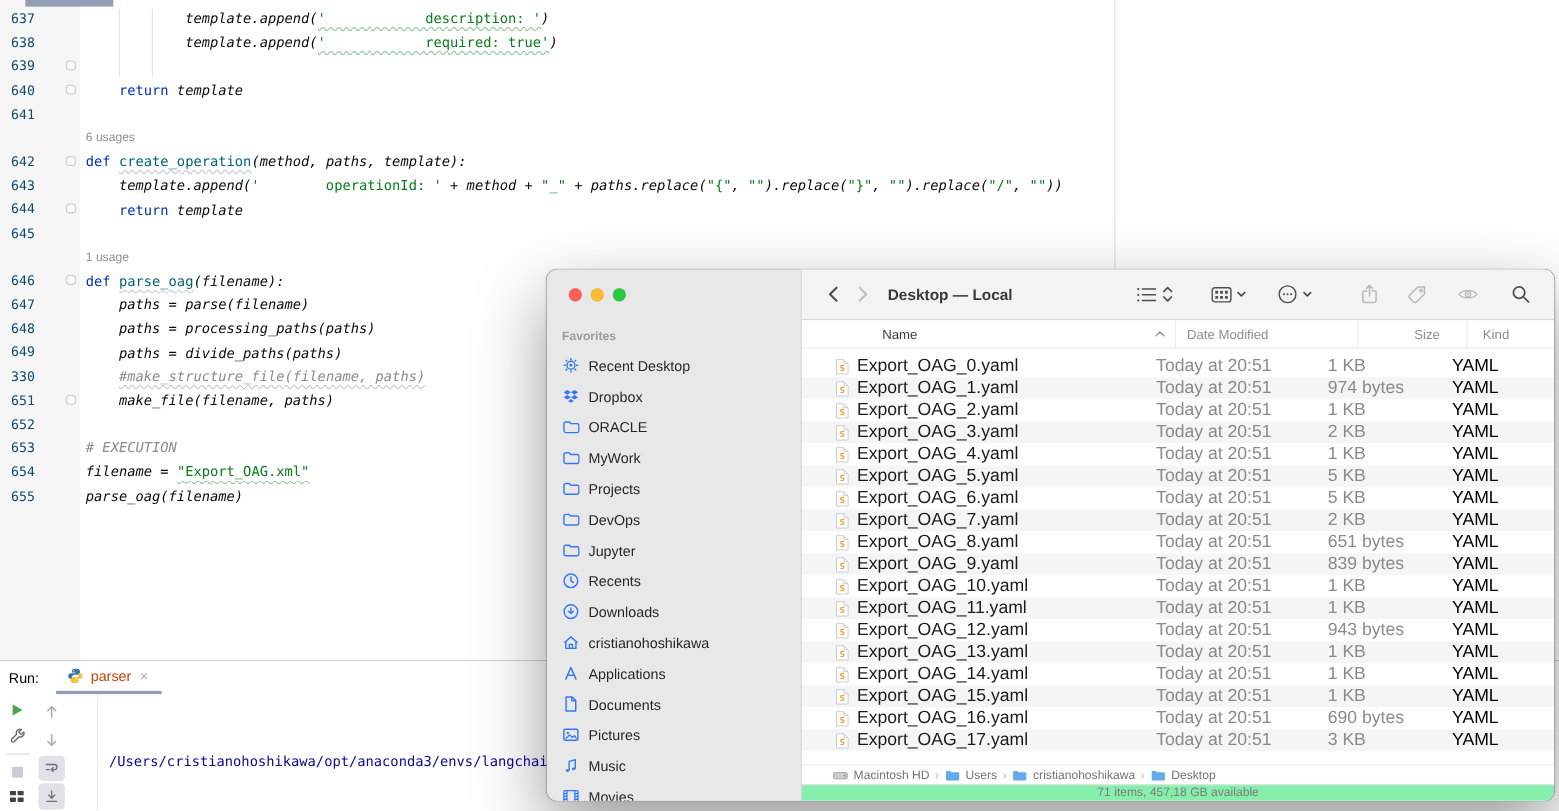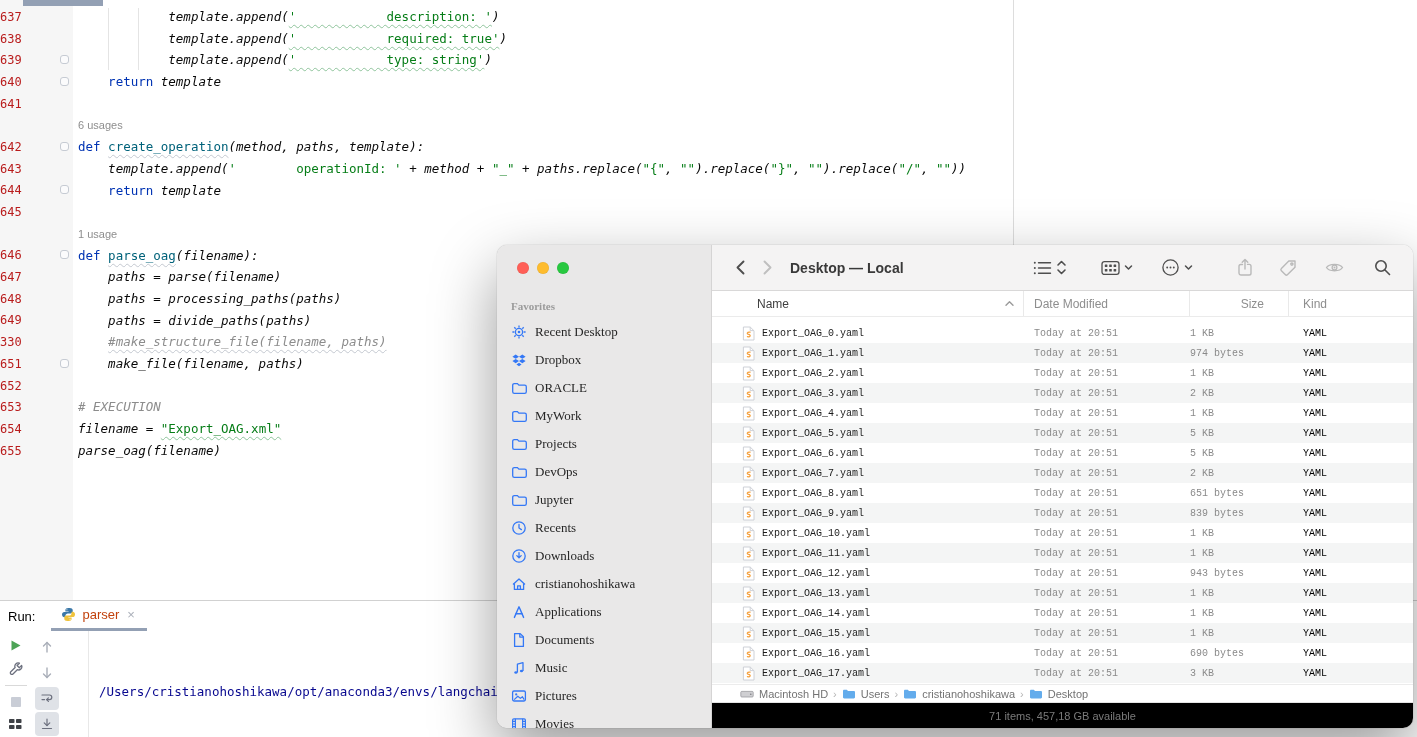--- a/index.html
+++ b/index.html
@@ -11,21 +11,21 @@
   .codearea { position:absolute; left:0; top:0; width:1014px; height:600px; background:#fff; }
   .gbg { position:absolute; left:0; top:0; width:73px; height:600px; background:#F6F6F6; }
   .topstrip { position:absolute; left:23px; top:0; width:80px; height:6px;
               background:var(--c-tab_underline,#93A0B4); }
   .vdiv { position:absolute; left:1013px; top:0; width:1px; height:600px; background:#DDDDDD; }
   .guide { position:absolute; width:1px; background:#E4E4E4; top:8px; height:62px; }
   .g1 { left:108px; } .g2 { left:138px; }
 
   .lines { position:absolute; left:0; top:6px; right:0; }
   .crow { position:relative; display:flex; height:21.7px; align-items:center; }
-  .ln { flex:0 0 73px; font:12px "DejaVu Sans Mono", monospace; color:#b91c1c; }
+  .ln { flex:0 0 73px; padding-left:10px; font:12px "DejaVu Sans Mono", monospace; color:#0c4a6e; }
   .lc { font:12.5px/21.7px "DejaVu Sans Mono", monospace; white-space:pre; padding-left:5px; color:#080808; }
   .hintrow { height:21.7px; padding-left:78px; display:flex; align-items:center;
              font-size:11px; color:#8E8E8E; }
   .fmark { position:absolute; left:60px; top:5.5px; width:9px; height:9px;
            border:1px solid #C6CBD3; border-radius:3px; background:#FBFBFC; }
   .sp { color:#080808;font-style:italic; }
   .sk { color:var(--c-keyword,#0033B3); }
   .sf { color:var(--c-function,#00627A); }
   .ss { color:var(--c-string,#067D17); }
   .sc { color:var(--c-comment,#8C8C8C); font-style:italic; }
@@ -49,21 +49,21 @@
            margin:1px 0; border-radius:4px; }
   .cibtn.active { background:#DFE2E7; }
   .cdivider { width:22px; height:1px; background:#D9D9D9; margin:5px 0; }
   .cout { flex:1; padding:6px 0 0 10px; font:12.5px/22px "DejaVu Sans Mono", monospace;
           color:var(--c-console_text,#08088F); white-space:pre; overflow:hidden; }
 
   
   .finder { position:absolute; left:497px; top:245px; width:916px; height:483px;
             border-radius:10px; overflow:hidden; display:flex; z-index:5;
             box-shadow:0 25px 65px rgba(0,0,0,.40), 0 0 1px rgba(0,0,0,.45); }
-  .fsidebar { width:215px; flex:none; background:#E9E8E8; border-right:1px solid #D5D4D4;font-family:Liberation Serif, serif; }
+  .fsidebar { width:232px; flex:none; background:#E9E8E8; border-right:1px solid #D5D4D4; }
   .lights { display:flex; gap:8px; padding:17px 0 0 20px; }
   .light { width:12px; height:12px; border-radius:50%; box-shadow:inset 0 0 1px rgba(0,0,0,.2); }
   .lred { background:var(--c-traffic_close,#FF5F57); }
   .lyellow { background:var(--c-traffic_min,#FEBC2E); }
   .lgreen { background:var(--c-traffic_zoom,#28C840); }
   .fsec { font-size:11px; font-weight:bold; color:#9B9B9B; margin:26px 0 6px 14px; }
   .fitem { height:28px; display:flex; align-items:center; gap:7px; padding-left:13px;
            font-size:13px; color:#262626; }
   .fitem .icn { width:18px; height:16px; display:flex; align-items:center; justify-content:center;
                 color:var(--c-accent_blue,#3478F6); flex:none; }
@@ -75,43 +75,43 @@
   .navbtn.disabled { color:#BFBFBF; }
   .fwd { margin-left:14px; }
   .ftitle { font-size:14px; font-weight:bold; color:#393939; margin-left:16px; }
   .tspacer { flex:1; }
   .tbtn { display:flex; align-items:center; gap:4px; color:#4E4E4E; }
   .tbtn.disabled { color:#B9B9B9; }
 
   .fheader { height:26px; flex:none; display:flex; align-items:center;
              border-bottom:1px solid #EBEBEB; font-size:12px; }
   .hname { flex:0 0 312px; display:flex; align-items:center; padding-left:45px;
-           color:#3E3E3E; border-right:1px solid #E9E9E9; height:100%; }
+           color:#3E3E3E; border-right:1px solid #E9E9E9; height:100%;margin-left:28px; }
   .hname .sort { margin-left:auto; margin-right:9px; display:flex; }
   .hdate { flex:0 0 166px; padding-left:10px; color:#8E8E8E; border-right:1px solid #E9E9E9;
            height:100%; display:flex; align-items:center; }
   .hsize { flex:0 0 99px; justify-content:flex-end; padding-right:24px; color:#8E8E8E;
            border-right:1px solid #E9E9E9; height:100%; display:flex; align-items:center; }
   .hkind { flex:1; padding-left:14px; color:#8E8E8E; }
 
   .flist { flex:1; overflow:hidden; padding-top:6px; }
-  .frow { height:20px; display:flex; align-items:center; font-size:10px; color:#1B1B1B;font-family:Liberation Mono, monospace; }
+  .frow { height:20px; display:flex; align-items:center; font-size:16px; color:#1B1B1B; }
   .frow:nth-child(even) { background:var(--c-stripe,#F4F5F5); }
   .cname { flex:0 0 312px; display:flex; align-items:center; gap:7px; padding-left:30px; min-width:0; }
   .cname .ficon { display:flex; flex:none; }
   .cdate { flex:0 0 166px; padding-left:10px; color:#8A8A8A; }
   .csize { flex:0 0 99px; text-align:left; padding-right:24px; color:#8A8A8A; }
   .ckind { flex:1; padding-left:14px; color:#000000; }
 
   .fpath { height:18px; flex:none; border-top:1px solid #ECECEC; background:#fff;
            display:flex; align-items:center; gap:5px; padding-left:28px;
            font-size:11px; color:#737373; }
   .crumb { display:flex; align-items:center; gap:5px; }
   .crumbsep { color:#B5B5B5; font-size:11px; }
-  .fstatus { height:26px; flex:none; border-top:1px solid #E3E3E3; background:#000000;
+  .fstatus { height:15px; flex:none; border-top:1px solid #E3E3E3; background:#86efac;
              display:flex; align-items:center; justify-content:center;
              font-size:11px; color:#7B7B7B; }
 </style>
 </head>
 <body>
 
 <div class="ide">
   <div class="codearea">
     <div class="gbg"></div>
     <div class="topstrip"></div>
@@ -121,21 +121,20 @@
         <div class="crow">
           <span class="ln">637</span>
           <span class="lc"><span class="sp">            template.append(</span><span class="ss wvg">'            description: '</span><span class="sp">)</span></span>
         </div>
         <div class="crow">
           <span class="ln">638</span>
           <span class="lc"><span class="sp">            template.append(</span><span class="ss wvg">'            required: true'</span><span class="sp">)</span></span>
         </div>
         <div class="crow">
           <span class="ln">639</span>
-          <span class="lc"><span class="sp">            template.append(</span><span class="ss wvg">'            type: string'</span><span class="sp">)</span></span>
           <span class="fmark"></span>
         </div>
         <div class="crow">
           <span class="ln">640</span>
           <span class="lc"><span class="sp">    </span><span class="sk">return</span><span class="sp"> template</span></span>
           <span class="fmark"></span>
         </div>
         <div class="crow">
           <span class="ln">641</span>
           <span class="lc"></span>
@@ -419,36 +418,36 @@
                 <path d="M3.6 1.6h5.6l3.2 3.2v9.6H3.6z"></path>
                 <path d="M8.8 1.9v3.2H12"></path>
               </g>
             </svg>
           </span>
           <span>Documents</span>
         </div>
         <div class="fitem">
           <span class="icn">
             <svg width="16" height="16" viewBox="0 0 16 16">
+              <rect x="1.6" y="3" width="12.8" height="10" rx="1.4" fill="none" stroke="currentColor" stroke-width="1.3"></rect>
+              <circle cx="5.2" cy="6.4" r="1.1" fill="currentColor"></circle>
+              <path d="M3.2 11.6 6.8 8.2l2.6 2.2 2-1.7 1.8 2.9" fill="none" stroke="currentColor" stroke-width="1.2" stroke-linejoin="round"></path>
+            </svg>
+          </span>
+          <span>Pictures</span>
+        </div>
+        <div class="fitem">
+          <span class="icn">
+            <svg width="16" height="16" viewBox="0 0 16 16">
               <path d="M6.4 12.4V4.2l5.6-1.5v8.2" fill="none" stroke="currentColor" stroke-width="1.3" stroke-linejoin="round"></path>
               <ellipse cx="4.9" cy="12.5" rx="1.6" ry="1.25" fill="currentColor"></ellipse>
               <ellipse cx="10.5" cy="10.9" rx="1.6" ry="1.25" fill="currentColor"></ellipse>
             </svg>
           </span>
           <span>Music</span>
-        </div>
-        <div class="fitem">
-          <span class="icn">
-            <svg width="16" height="16" viewBox="0 0 16 16">
-              <rect x="1.6" y="3" width="12.8" height="10" rx="1.4" fill="none" stroke="currentColor" stroke-width="1.3"></rect>
-              <circle cx="5.2" cy="6.4" r="1.1" fill="currentColor"></circle>
-              <path d="M3.2 11.6 6.8 8.2l2.6 2.2 2-1.7 1.8 2.9" fill="none" stroke="currentColor" stroke-width="1.2" stroke-linejoin="round"></path>
-            </svg>
-          </span>
-          <span>Pictures</span>
         </div>
         <div class="fitem">
           <span class="icn">
             <svg width="16" height="16" viewBox="0 0 16 16">
               <g fill="none" stroke="currentColor" stroke-width="1.2">
                 <rect x="1.6" y="2.8" width="12.8" height="10.4" rx="1.3"></rect>
                 <path d="M4.4 2.8v10.4M11.6 2.8v10.4M1.6 5.4h2.8M1.6 8h2.8M1.6 10.6h2.8M11.6 5.4h2.8M11.6 8h2.8M11.6 10.6h2.8"></path>
               </g>
             </svg>
           </span>

